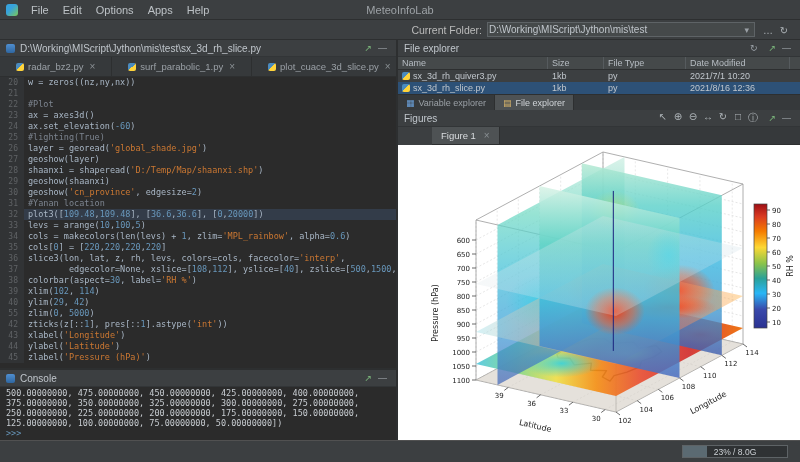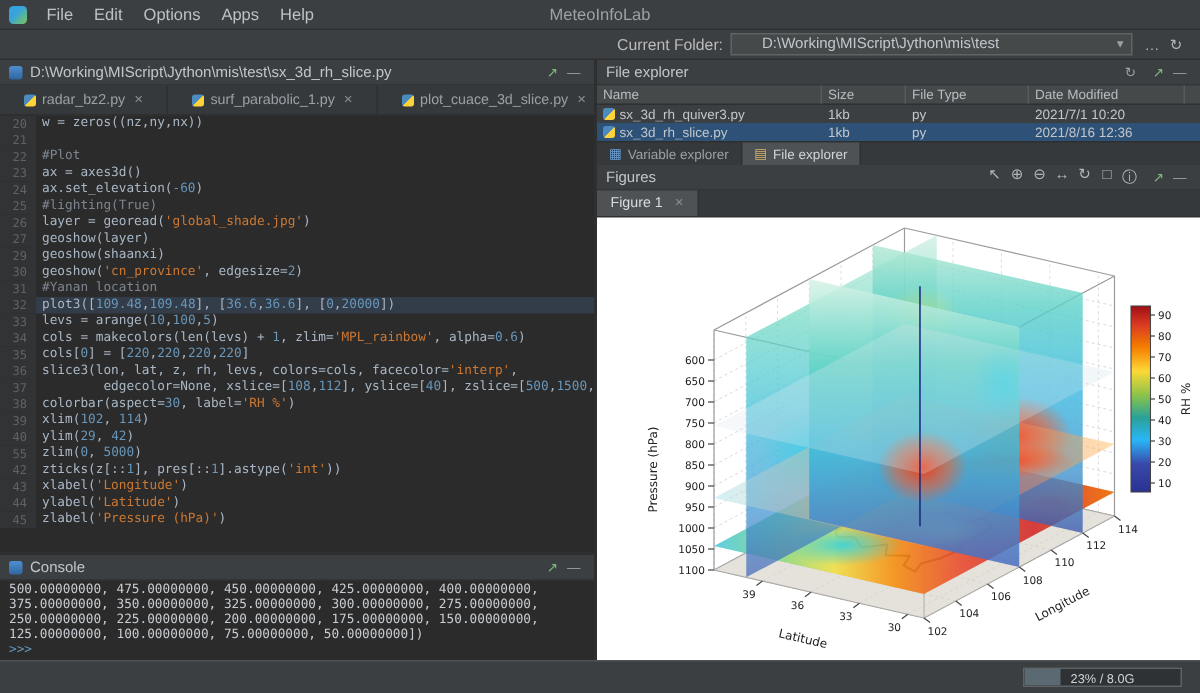--- a/index.html
+++ b/index.html
@@ -13,21 +13,21 @@
            border-bottom:1px solid #2d2f30;position:relative;}
   .logo{width:12px;height:12px;border-radius:3px;margin-right:4px;
         background:linear-gradient(135deg,#37a3dc 40%,#7dc855);}
   .menu-item{padding:1px 7px;font-size:11px;color:#bdc2c6;}
   .apptitle{position:absolute;left:0;right:0;text-align:center;font-size:11px;color:#9da2a6;pointer-events:none;}
 
   
   .folderbar{height:20px;flex:0 0 20px;display:flex;align-items:center;justify-content:flex-end;
              gap:5px;padding:0 8px;border-bottom:1px solid #2d2f30;font-size:10.5px;}
   .combo{width:268px;height:15px;background:#45494a;border:1px solid #5e6366;display:flex;
-         align-items:center;justify-content:space-between;font-size:10px;color:#c0c6cc;padding:0 2px 0 20px;}
+         align-items:center;justify-content:space-between;font-size:10px;color:#c0c6cc;padding:0 2px 0 1px;}
   .combo-arrow{color:#9aa0a6;font-size:9px;padding:0 3px;}
   .toolbtn{min-width:16px;height:15px;line-height:15px;text-align:center;font-size:10px;color:#aeb4b8;
            border:1px solid transparent;}
 
   
   .main{flex:1;display:flex;min-height:0;}
   .leftcol{width:396px;flex:0 0 396px;display:flex;flex-direction:column;min-height:0;}
   .vsplit{width:2px;flex:0 0 2px;background:#2d2f30;}
   .rightcol{flex:1;display:flex;flex-direction:column;min-width:0;}
 
@@ -70,21 +70,21 @@
   .tr.sel{background:#2d5177;}
   .td{padding:0 4px;display:flex;gap:3px;align-items:center;overflow:hidden;white-space:nowrap;}
   .bottom-tabs{height:16px;flex:0 0 16px;display:flex;background:#36393b;border-top:1px solid #2d2f30;margin-top:auto;}
   .btab{display:flex;align-items:center;gap:4px;padding:0 8px;font-size:9px;color:#9aa0a6;border-right:1px solid #2d2f30;}
   .btab.active{background:#4e5254;color:#d0d4d8;}
   .btab-ic{font-size:9px;}
 
   
   .figures-panel{flex:1;display:flex;flex-direction:column;min-height:0;}
   .fig-tool{min-width:15px;text-align:center;font-size:10px;color:#b0b6ba;}
-  .fig-tabrow{height:18px;flex:0 0 18px;display:flex;background:#36393b;border-bottom:1px solid #2d2f30;}
+  .fig-tabrow{height:18px;flex:0 0 18px;display:flex;background:#36393b;border-bottom:1px solid #2d2f30;margin-left:34px;}
   .fig-tab{display:flex;align-items:center;gap:6px;padding:0 9px;background:#4e5254;color:#dadde0;
            font-size:9.5px;border-right:1px solid #2d2f30;}
   .fig-canvas{flex:1;background:#ffffff;position:relative;min-height:0;}
   .fig-canvas svg{display:block;width:100%;height:100%;}
   svg text{font-family:"DejaVu Sans",sans-serif;}
 
   
   .statusbar{height:22px;flex:0 0 22px;border-top:1px solid #515151;position:relative;background:#3c3f41;}
   .progress{position:absolute;right:12px;top:4px;width:106px;height:13px;border:1px solid #5e6366;
             background:#2f3234;overflow:hidden;}
@@ -156,20 +156,21 @@
           </div>
         <div class="code">
             <div class="cl"><span class="ln">20</span><span class="ct"><span class="tk-t">w = zeros((nz,ny,nx))</span></span></div>
             <div class="cl"><span class="ln">21</span><span class="ct"><span class="tk-t"></span></span></div>
             <div class="cl"><span class="ln">22</span><span class="ct"><span class="tk-c">#Plot</span></span></div>
             <div class="cl"><span class="ln">23</span><span class="ct"><span class="tk-t">ax = axes3d()</span></span></div>
             <div class="cl"><span class="ln">24</span><span class="ct"><span class="tk-t">ax.set_elevation(</span><span class="tk-n">-60</span><span class="tk-t">)</span></span></div>
             <div class="cl"><span class="ln">25</span><span class="ct"><span class="tk-c">#lighting(True)</span></span></div>
             <div class="cl"><span class="ln">26</span><span class="ct"><span class="tk-t">layer = georead(</span><span class="tk-s">'global_shade.jpg'</span><span class="tk-t">)</span></span></div>
             <div class="cl"><span class="ln">27</span><span class="ct"><span class="tk-t">geoshow(layer)</span></span></div>
+            <div class="cl"><span class="ln">28</span><span class="ct"><span class="tk-t">shaanxi = shaperead(</span><span class="tk-s">'D:/Temp/Map/shaanxi.shp'</span><span class="tk-t">)</span></span></div>
             <div class="cl"><span class="ln">29</span><span class="ct"><span class="tk-t">geoshow(shaanxi)</span></span></div>
             <div class="cl"><span class="ln">30</span><span class="ct"><span class="tk-t">geoshow(</span><span class="tk-s">'cn_province'</span><span class="tk-t">, edgesize=</span><span class="tk-n">2</span><span class="tk-t">)</span></span></div>
             <div class="cl"><span class="ln">31</span><span class="ct"><span class="tk-c">#Yanan location</span></span></div>
             <div class="cl cur"><span class="ln">32</span><span class="ct"><span class="tk-t">plot3([</span><span class="tk-n">109.48</span><span class="tk-t">,</span><span class="tk-n">109.48</span><span class="tk-t">], [</span><span class="tk-n">36.6</span><span class="tk-t">,</span><span class="tk-n">36.6</span><span class="tk-t">], [</span><span class="tk-n">0</span><span class="tk-t">,</span><span class="tk-n">20000</span><span class="tk-t">])</span></span></div>
             <div class="cl"><span class="ln">33</span><span class="ct"><span class="tk-t">levs = arange(</span><span class="tk-n">10</span><span class="tk-t">,</span><span class="tk-n">100</span><span class="tk-t">,</span><span class="tk-n">5</span><span class="tk-t">)</span></span></div>
             <div class="cl"><span class="ln">34</span><span class="ct"><span class="tk-t">cols = makecolors(len(levs) + </span><span class="tk-n">1</span><span class="tk-t">, zlim=</span><span class="tk-s">'MPL_rainbow'</span><span class="tk-t">, alpha=</span><span class="tk-n">0.6</span><span class="tk-t">)</span></span></div>
             <div class="cl"><span class="ln">35</span><span class="ct"><span class="tk-t">cols[</span><span class="tk-n">0</span><span class="tk-t">] = [</span><span class="tk-n">220</span><span class="tk-t">,</span><span class="tk-n">220</span><span class="tk-t">,</span><span class="tk-n">220</span><span class="tk-t">,</span><span class="tk-n">220</span><span class="tk-t">]</span></span></div>
             <div class="cl"><span class="ln">36</span><span class="ct"><span class="tk-t">slice3(lon, lat, z, rh, levs, colors=cols, facecolor=</span><span class="tk-s">'interp'</span><span class="tk-t">,</span></span></div>
             <div class="cl"><span class="ln">37</span><span class="ct"><span class="tk-t">        edgecolor=None, xslice=[</span><span class="tk-n">108</span><span class="tk-t">,</span><span class="tk-n">112</span><span class="tk-t">], yslice=[</span><span class="tk-n">40</span><span class="tk-t">], zslice=[</span><span class="tk-n">500</span><span class="tk-t">,</span><span class="tk-n">1500</span><span class="tk-t">,</span></span></div>
             <div class="cl"><span class="ln">38</span><span class="ct"><span class="tk-t">colorbar(aspect=</span><span class="tk-n">30</span><span class="tk-t">, label=</span><span class="tk-s">'RH %'</span><span class="tk-t">)</span></span></div>

